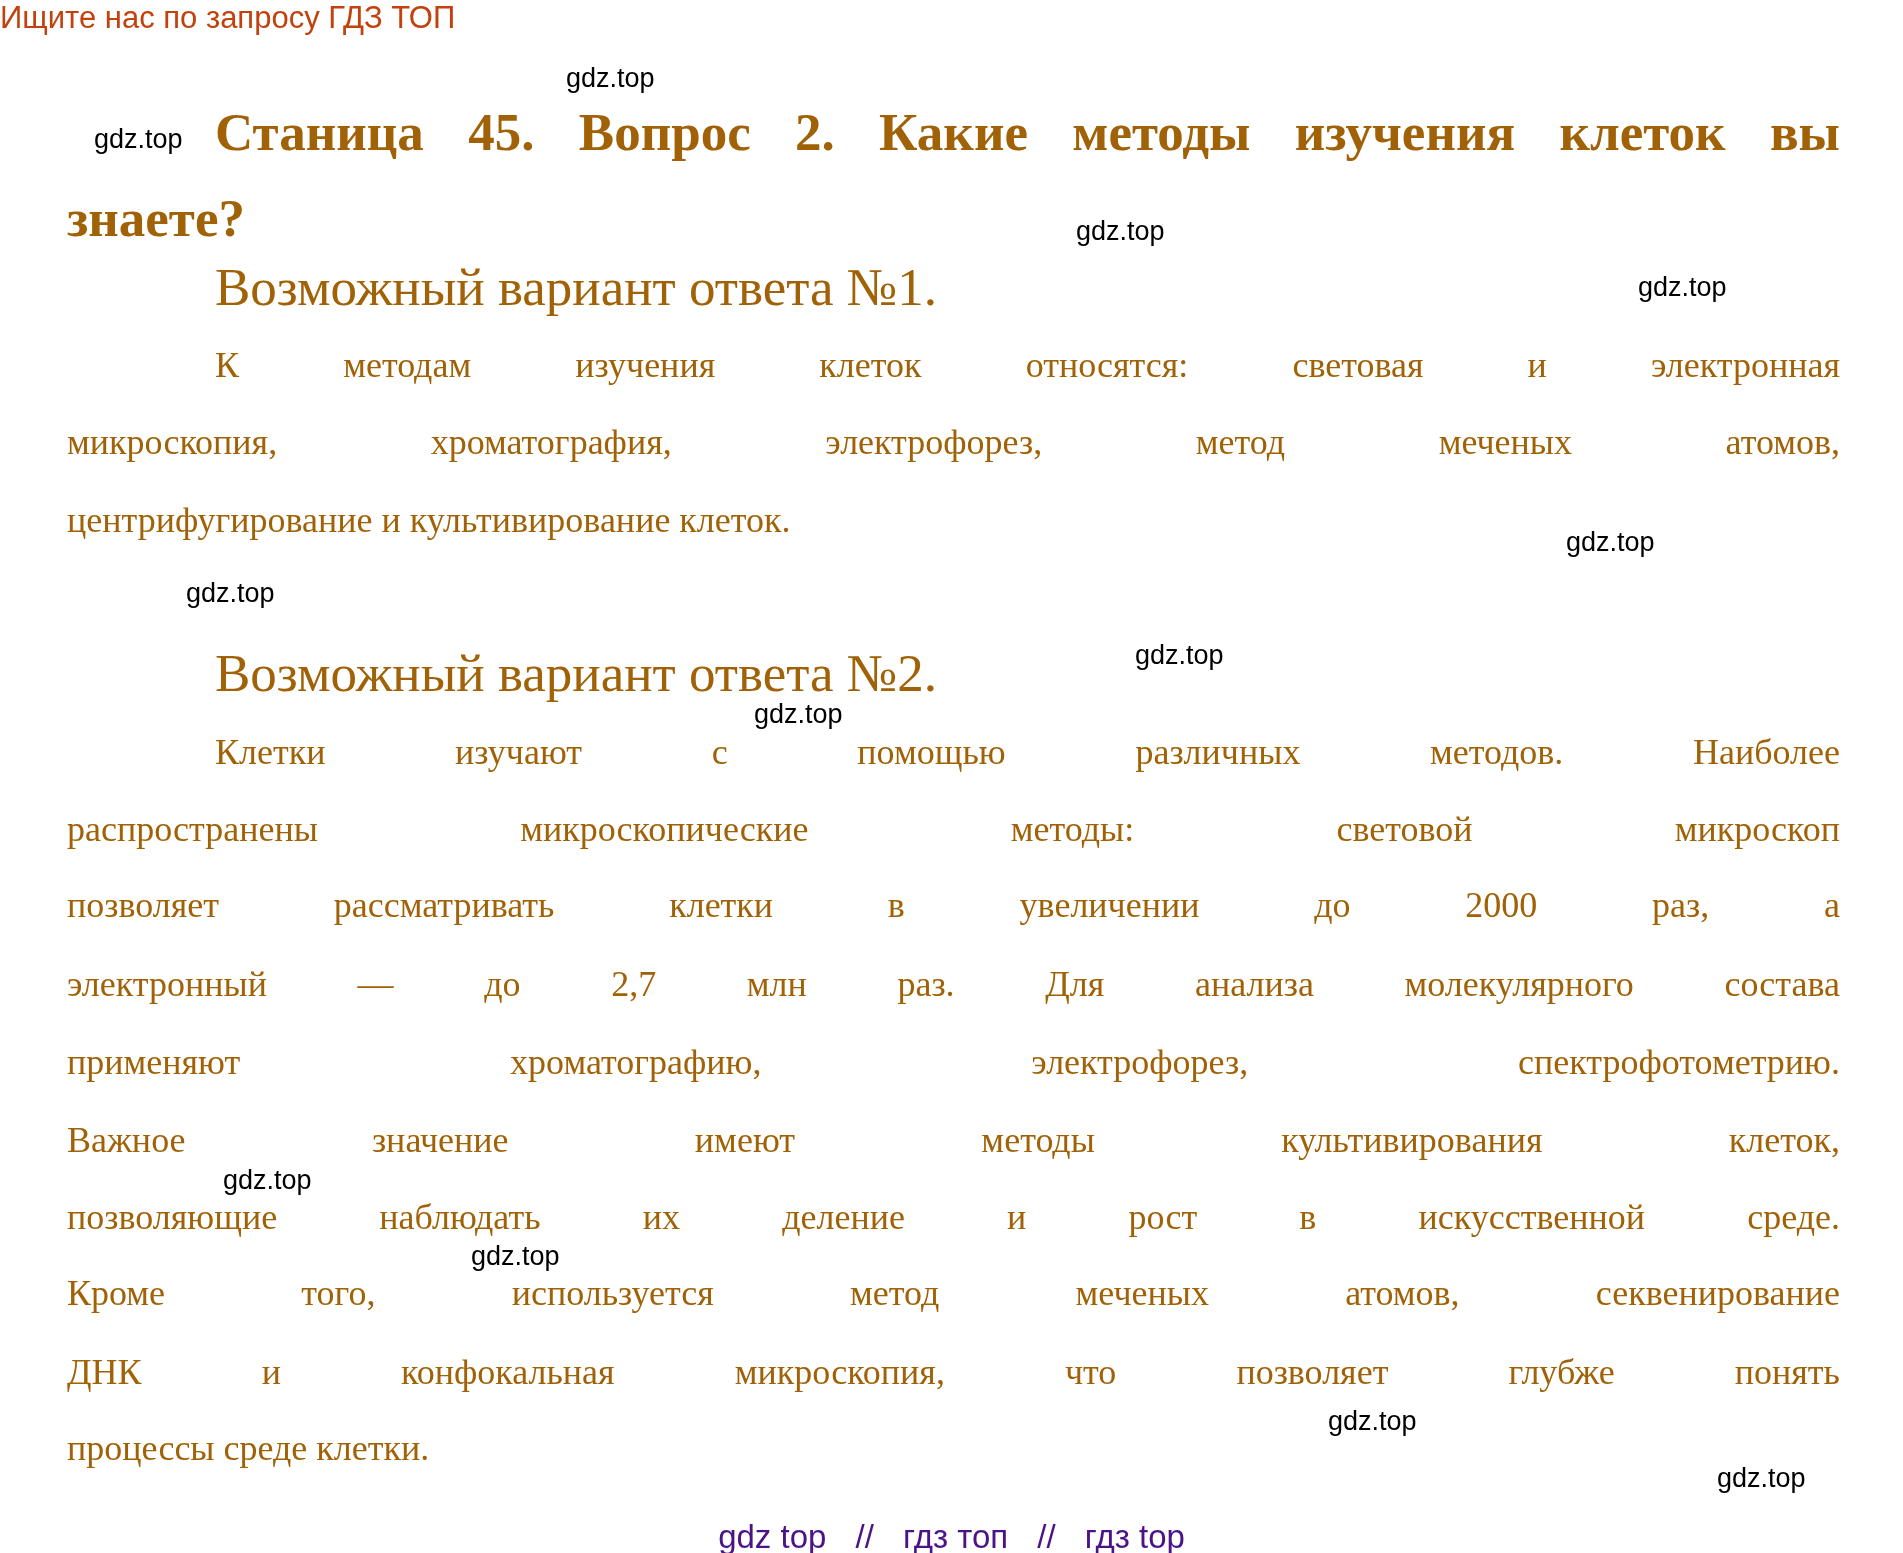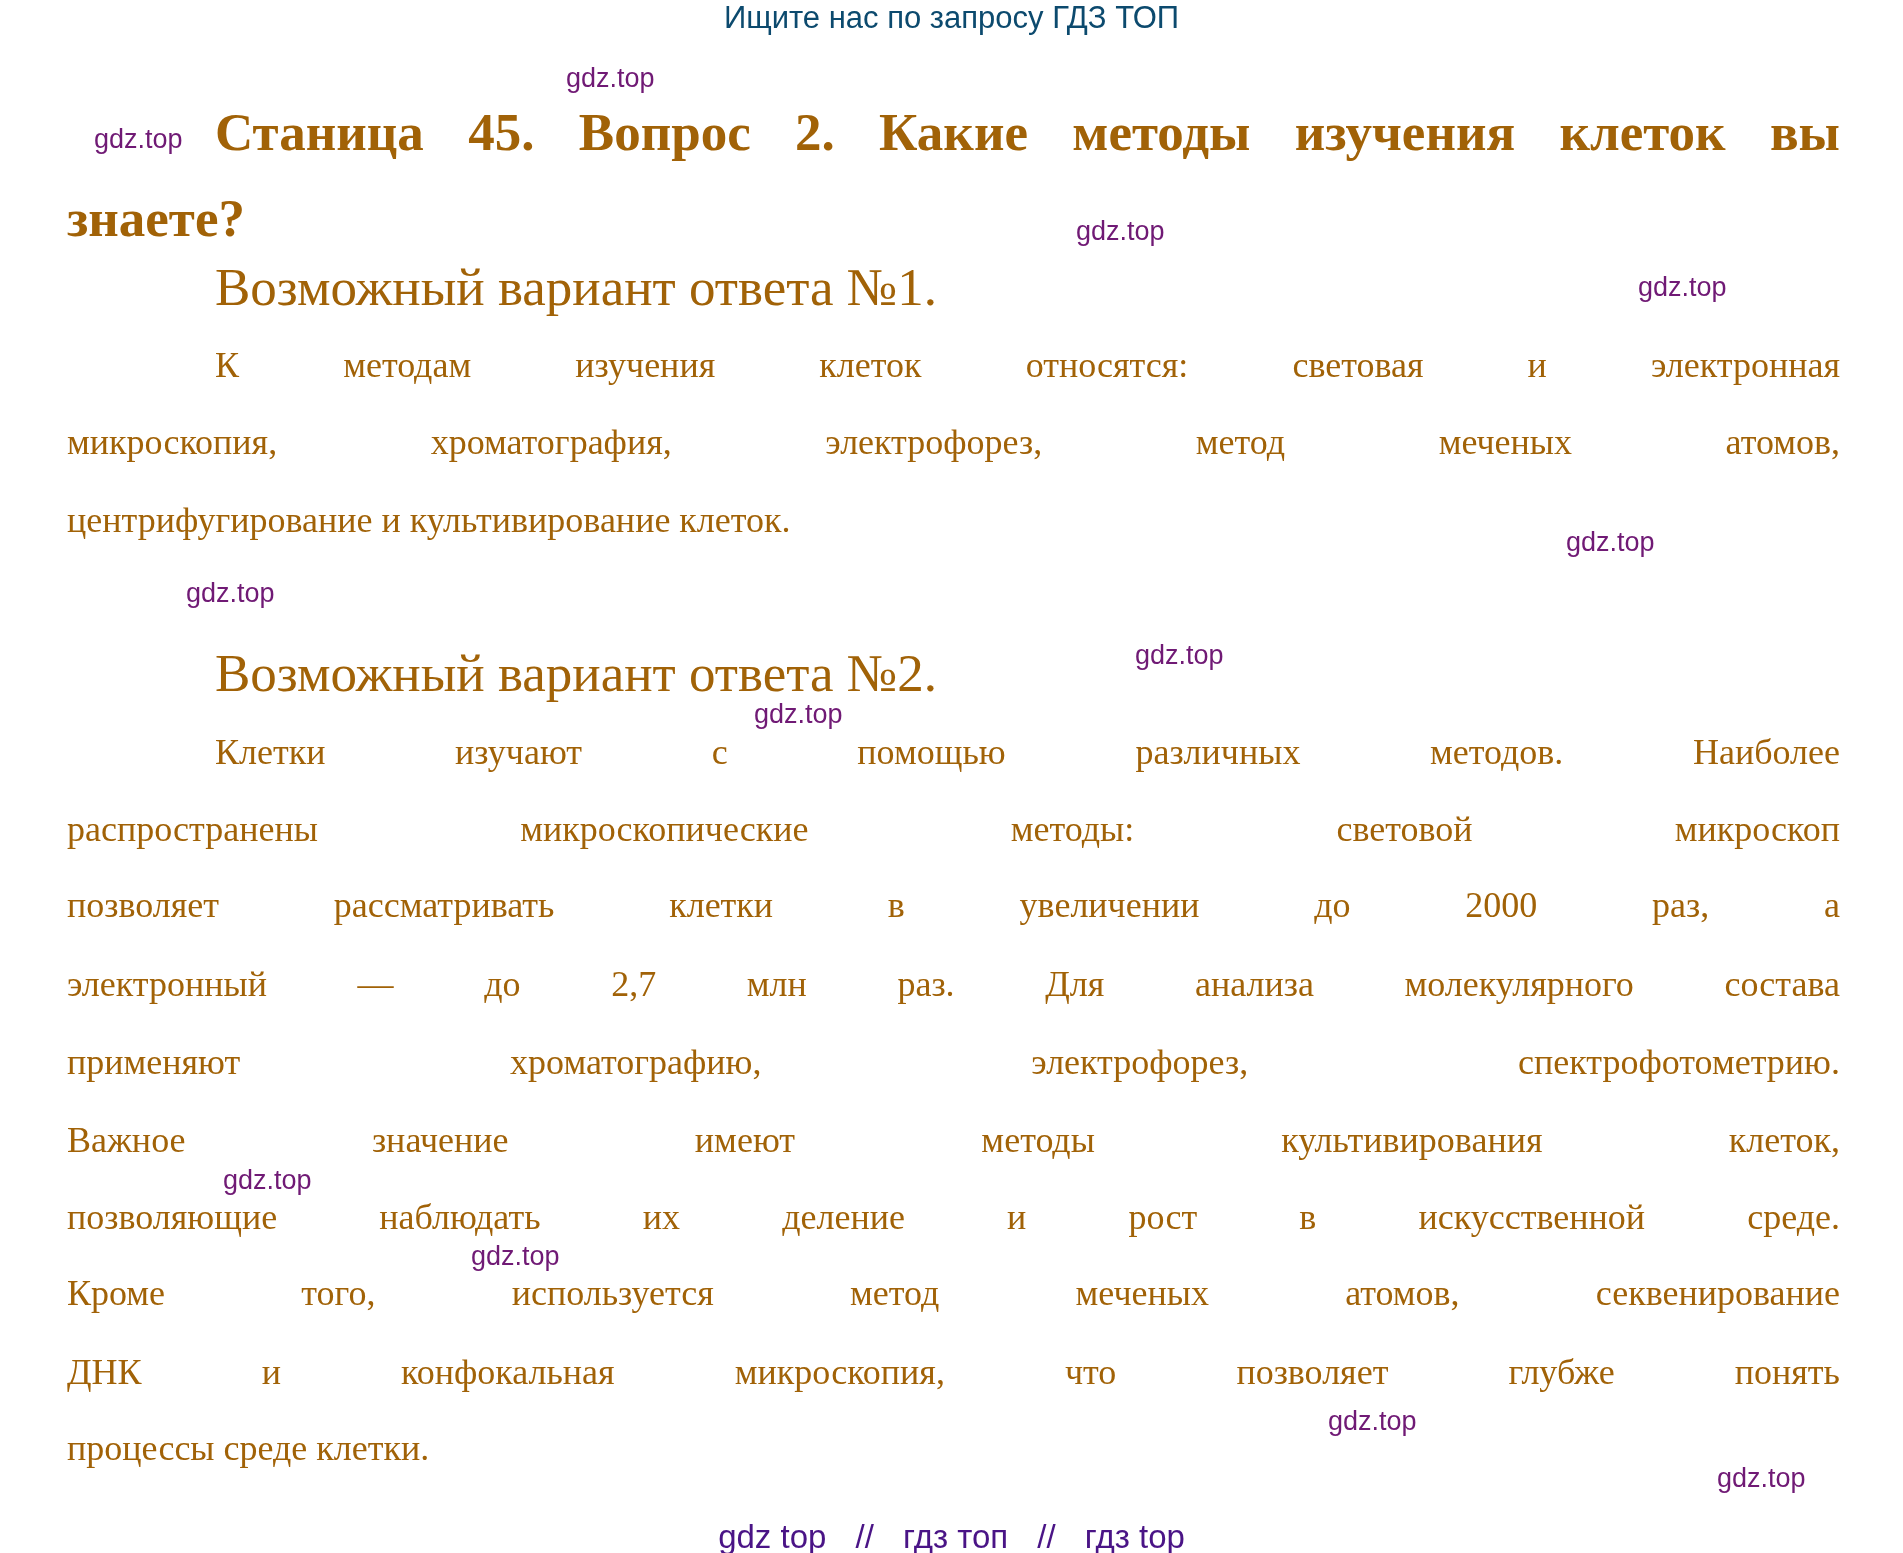--- a/index.html
+++ b/index.html
@@ -1,19 +1,19 @@
 <!DOCTYPE html>
 <html><head>
 <meta charset="utf-8">
 <style>
   html, body { margin:0; padding:0; background:#ffffff; }
   body { width:1903px; height:1553px; position:relative; overflow:hidden; }
   .abs { position:absolute; white-space:nowrap; }
-  .top-banner { left:0; width:1903px; top:0; text-align:center; font-family:"Liberation Sans", sans-serif; font-size:31px; color:#0c4a6e; line-height:36px; }
-  .wm { font-family:"Liberation Sans", sans-serif; font-size:27px; color:#701a75; line-height:30px; }
+  .top-banner { left:0; width:1903px; top:0; text-align:left; font-family:"Liberation Sans", sans-serif; font-size:31px; color:#c2410c; line-height:36px; }
+  .wm { font-family:"Liberation Sans", sans-serif; font-size:27px; color:#000000; line-height:30px; }
   .serif { font-family:"Liberation Serif", serif; color:#a16207; }
   .title { font-weight:bold; font-size:53px; line-height:60px; }
   .heading { font-weight:normal; font-size:53px; line-height:60px; }
   .line { font-size:36px; line-height:58px; left:67px; width:1773px; text-align:justify; text-align-last:justify; }
   .line.last { text-align-last:left; }
   .line.indent { left:215px; width:1625px; }
   .footer { left:0; width:1903px; top:1518px; text-align:center; font-family:"Liberation Sans", sans-serif; font-size:33px; color:#4a1486; line-height:38px; }
   .footer span { margin:0 10px; }
 </style>
 </head>

